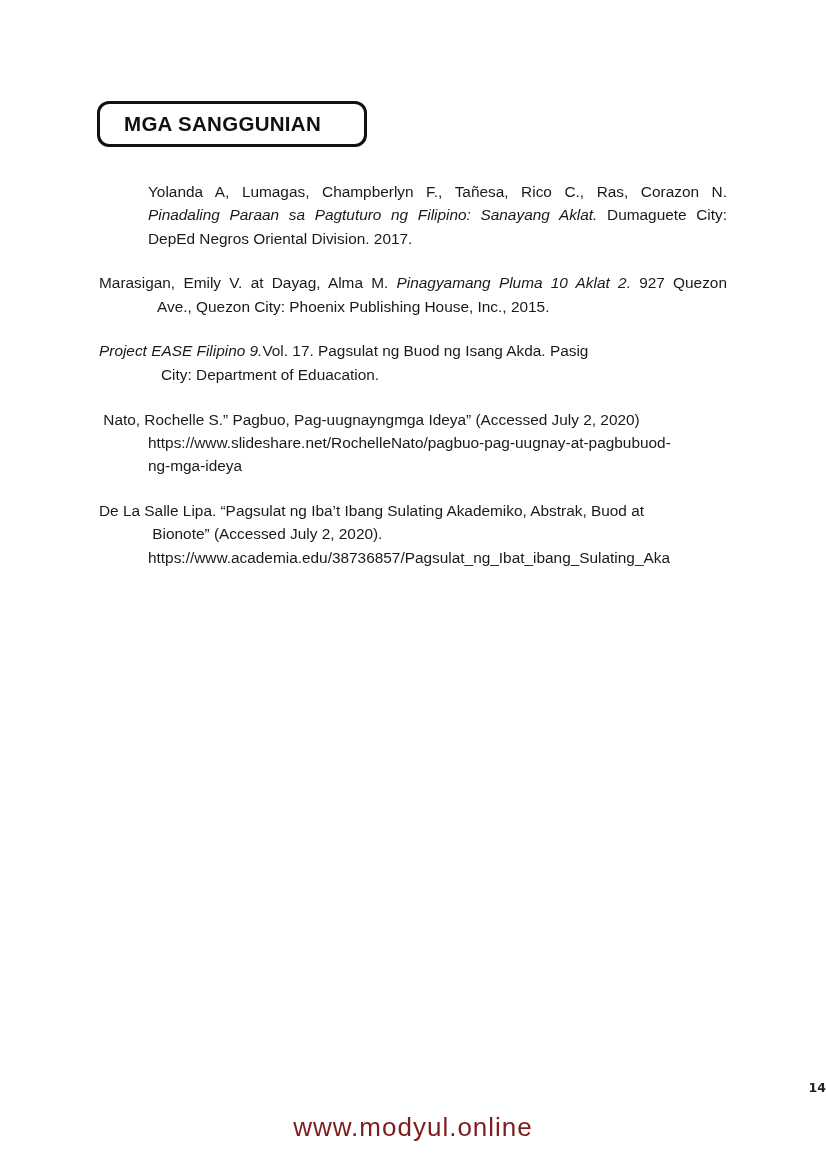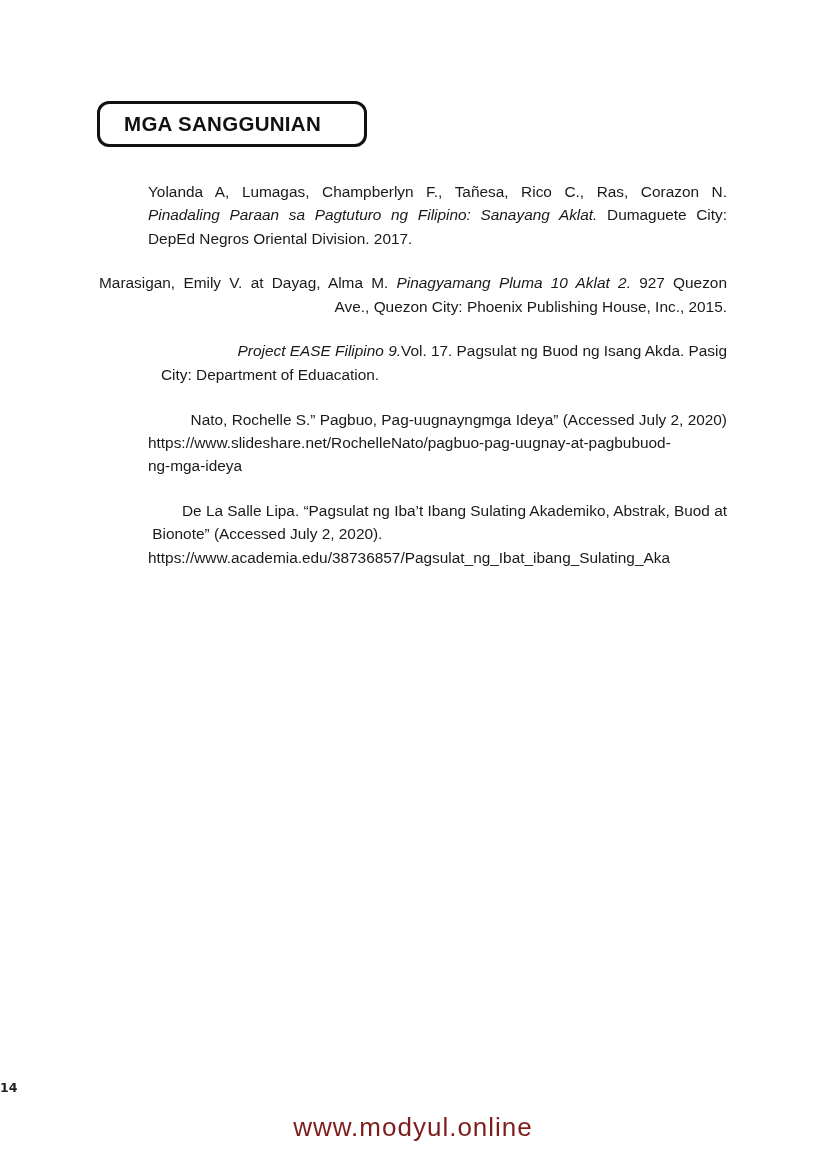--- a/index.html
+++ b/index.html
@@ -47,31 +47,31 @@
     margin-bottom: 21.5px;
   }
   .ref-line {
     white-space: pre;           
   }
   .ref-line.justified {
     white-space: normal;
     text-align: justify;
     text-align-last: justify;
   }
-  .ind-0 { padding-left: 0; text-align: right; }
+  .ind-0 { padding-left: 0; }
   .ind-1 { padding-left: 49px; }
-  .ind-2 { padding-left: 58px; text-align: right; }
+  .ind-2 { padding-left: 58px; }
   .ind-3 { padding-left: 62px; }
   .italic { font-style: italic; }
   .page-number {
     position: absolute;
     left: 0;
     top: 1080px;
     width: 100%;
-    text-align: left;
+    text-align: right;
     font-family: "DejaVu Sans", sans-serif;
     font-size: 12.5px;
     font-weight: 700;
     color: #222222;
   }
   .watermark {
     position: absolute;
     left: 0;
     top: 1112px;
     width: 100%;

